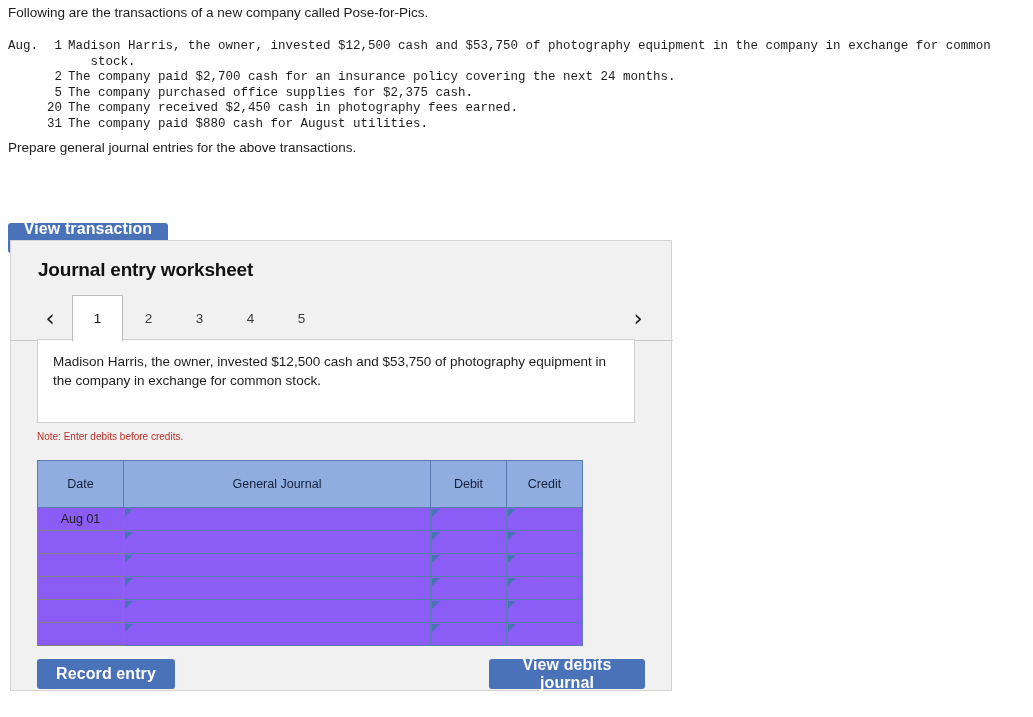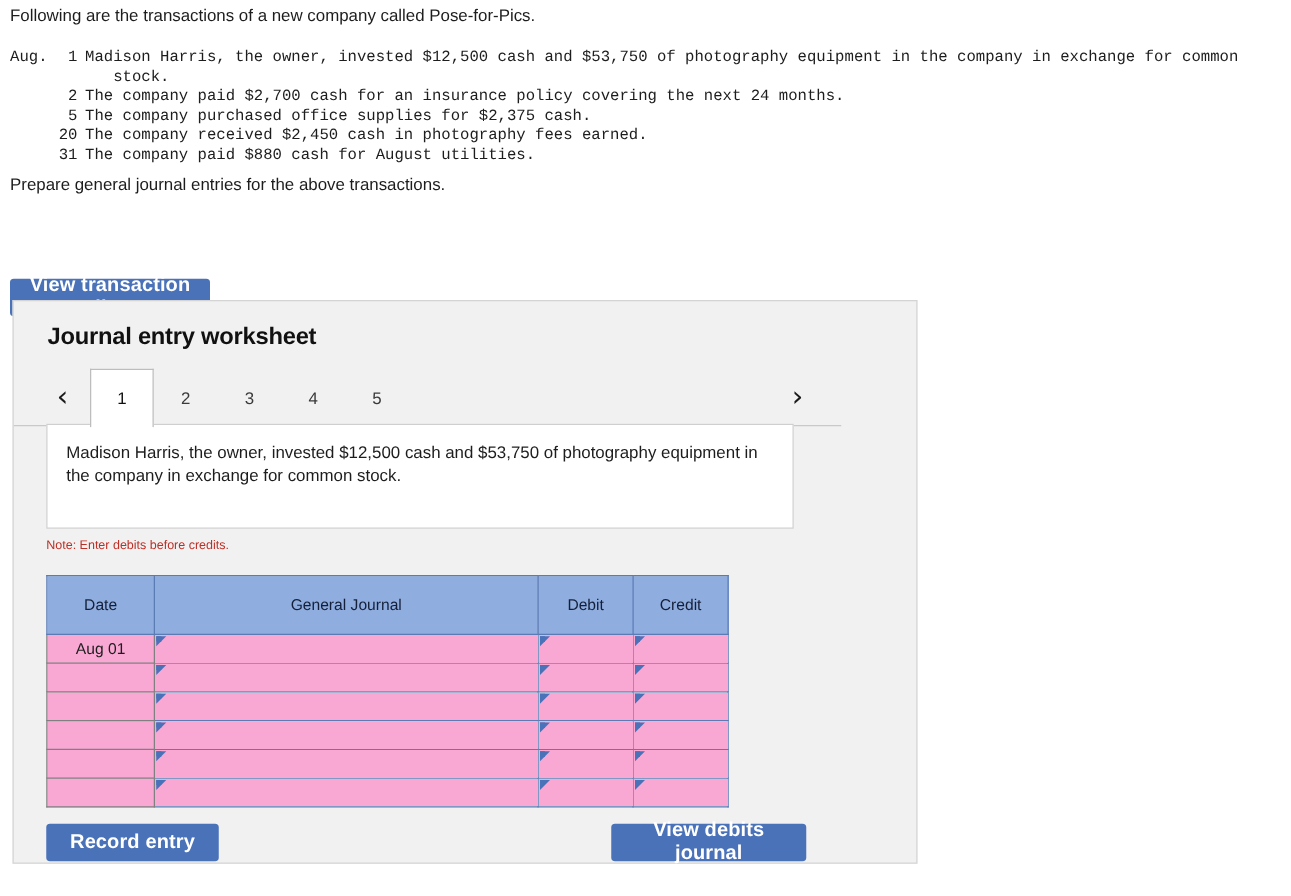--- a/index.html
+++ b/index.html
@@ -86,21 +86,21 @@
     top: 199px;
     width: 160px;
     height: 30px;
   }
 
   
   #worksheet-panel {
     position: absolute;
     left: 10px;
     top: 240px;
-    width: 724px;
+    width: 662px;
     height: 451px;
     background: #f1f1f1;
     border: 1px solid #d4d4d4;
   }
   #worksheet-title {
     position: absolute;
     left: 27px;
     top: 18px;
     font-size: 19px;
     font-weight: bold;
@@ -212,21 +212,21 @@
     height: 19px;
     font-size: 12.5px;
     font-weight: normal;
     color: #14203a;
     text-align: center;
     padding: 16px;
   }
   #journal-table td {
     height: 23px;
     padding: 0;
-    background: #f9a8d4;
+    background: #8b5cf6;
     vertical-align: middle;
     margin-left: 37px;
   }
   td.date-cell {
     border: 1px solid #808080;
     text-align: center;
     font-size: 12.5px;
     color: #1d1d1d;
   }
   td.input-cell {

